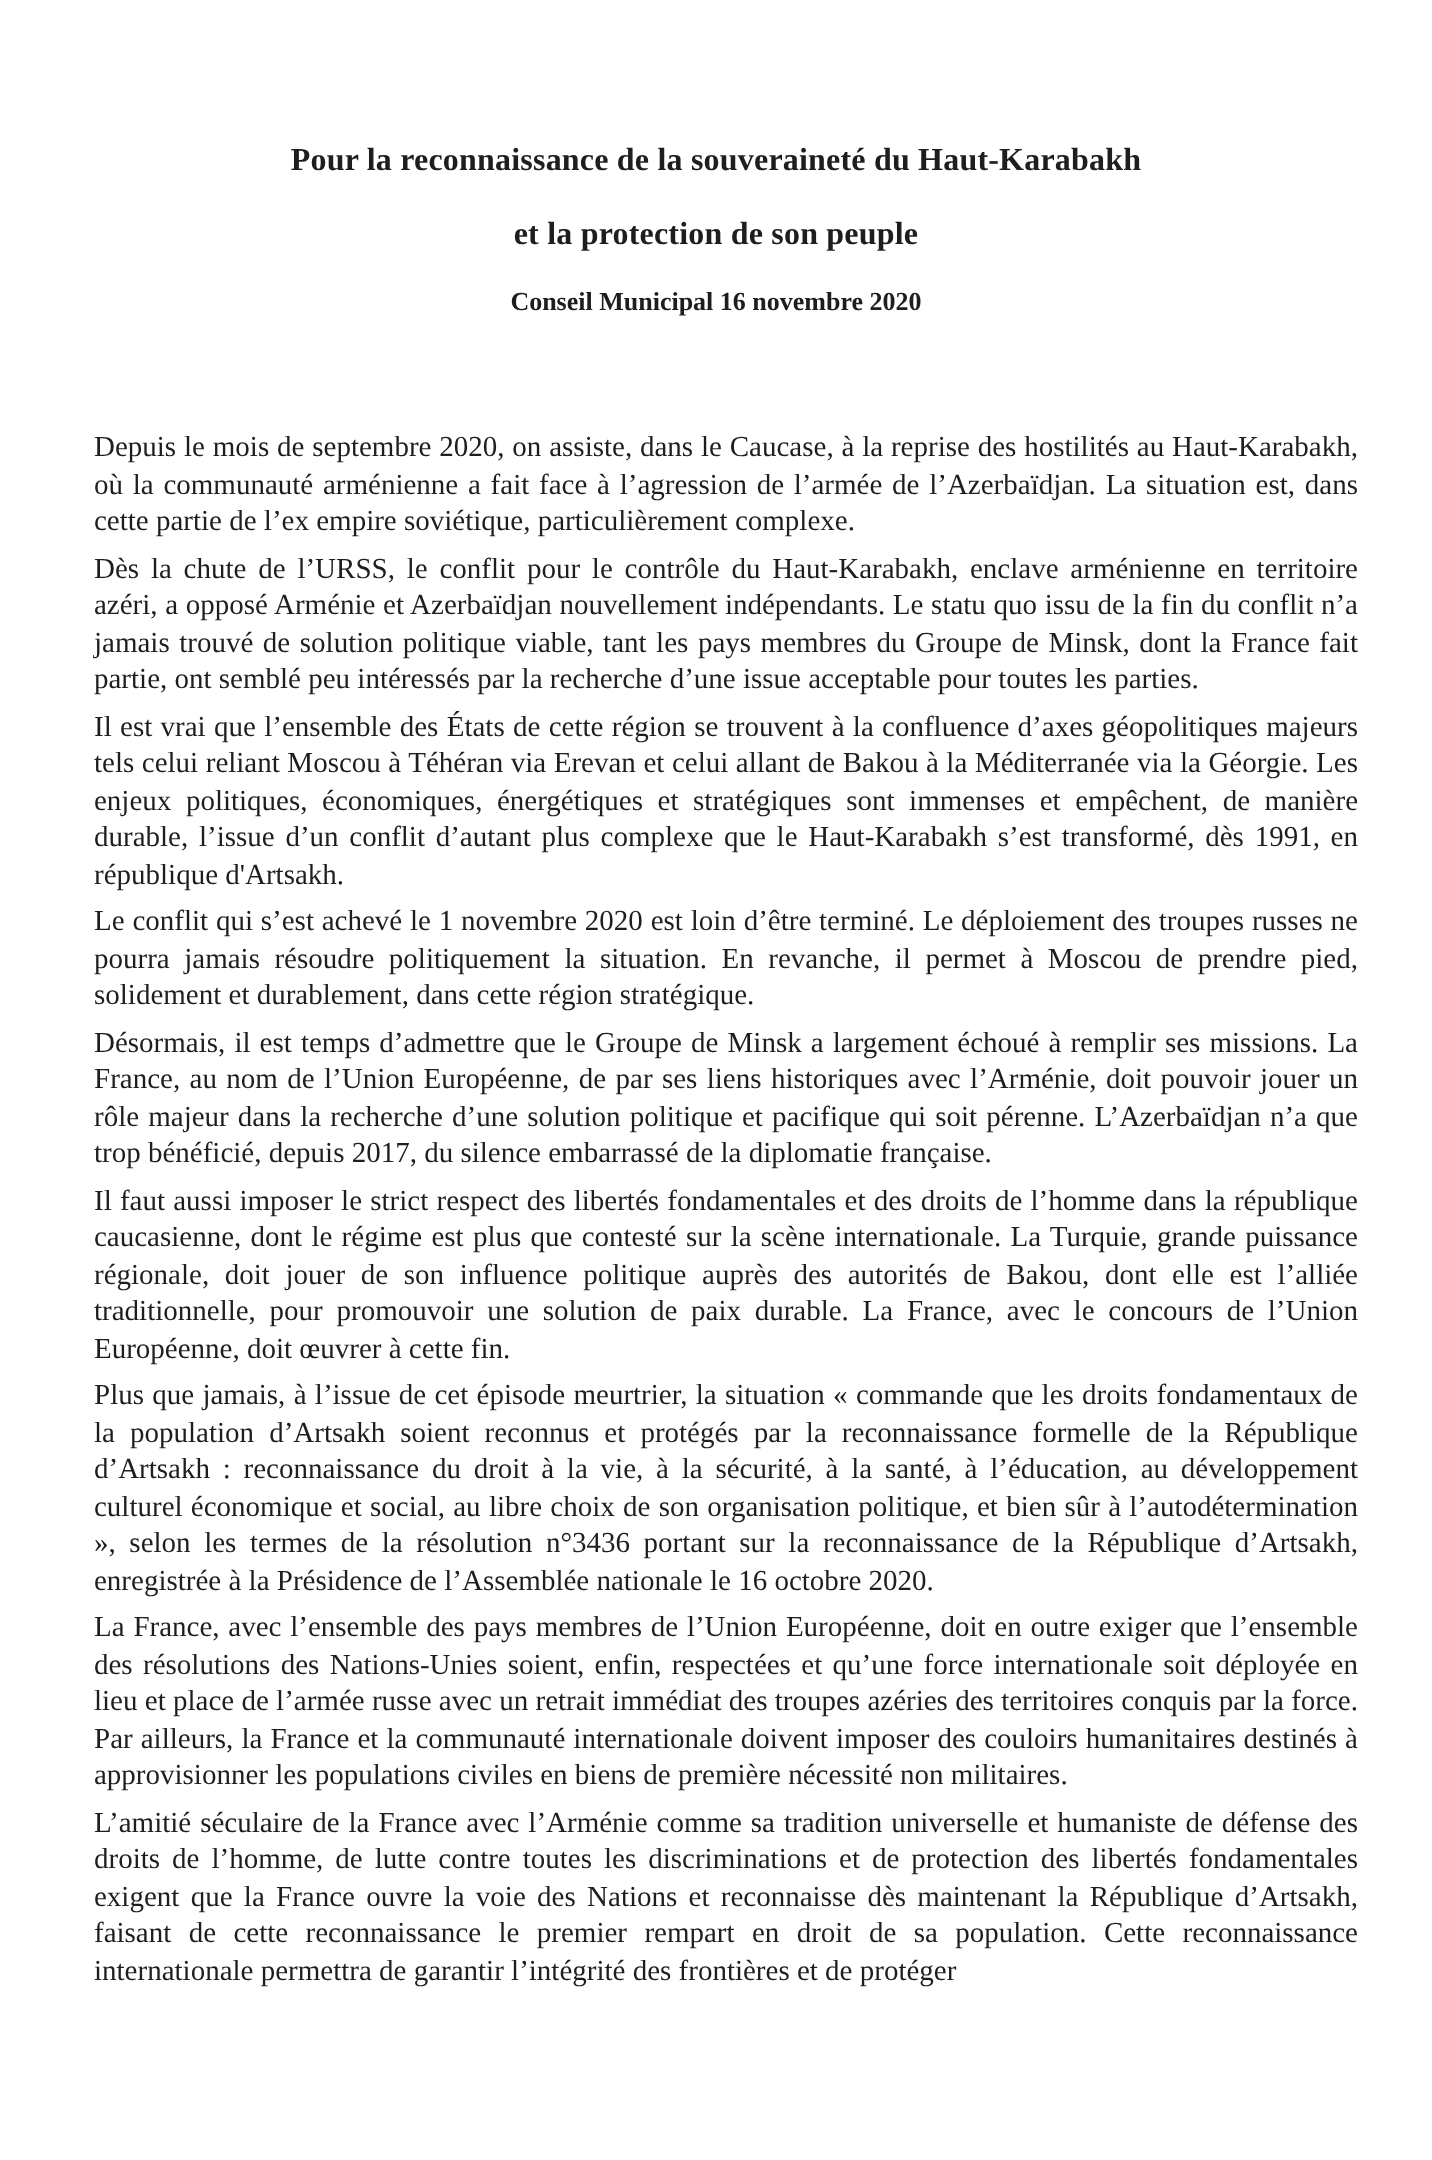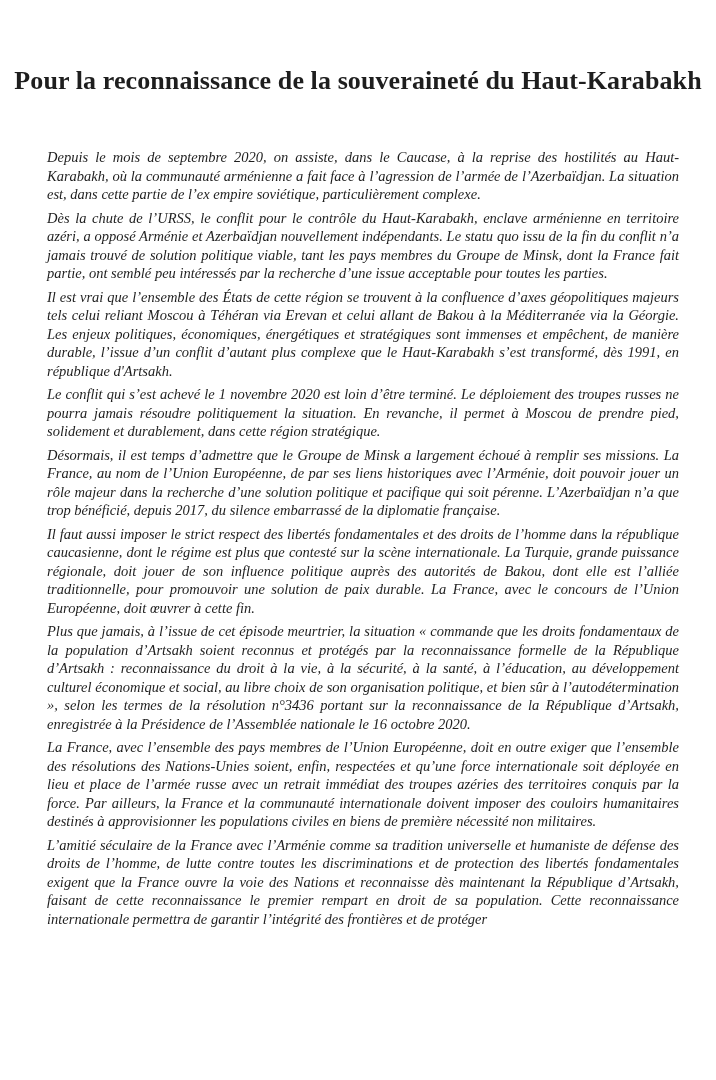--- a/index.html
+++ b/index.html
@@ -16,53 +16,54 @@
     font-family: "Liberation Serif", "DejaVu Serif", serif;
     color: #1e1e1e;
     
     filter: blur(0.25px);
   }
   .title-block {
     padding-top: 70px;
     text-align: center;
   }
   .title-line {
-    font-size: 26px;
+    font-size: 16px;
     font-weight: bold;
     line-height: 22px;
     letter-spacing: 0.1px;
   }
   .title-line.second {
     margin-top: 15px;
   }
   .subtitle {
     margin-top: 14px;
     font-size: 13px;
     font-weight: bold;
     line-height: 16px;
   }
   .body-text {
     margin: 56px 37px 0 47px;
-    font-style: italic;
   }
   .body-text p {
     margin: 0 0 5px 0;
     font-size: 14.5px;
     line-height: 18.5px;
     text-align: justify;
     text-justify: inter-word;
   }
 </style>
 </head>
 <body>
 
 <div class="page">
 
   <div class="title-block">
     <div class="title-line">Pour la reconnaissance de la souveraineté du Haut-Karabakh</div>
+    <div class="title-line second">et la protection de son peuple</div>
+    <div class="subtitle">Conseil Municipal 16 novembre 2020</div>
   </div>
 
   <div class="body-text">
     <p>Depuis le mois de septembre 2020, on assiste, dans le Caucase, à la reprise des hostilités au Haut-Karabakh, où la communauté arménienne a fait face à l’agression de l’armée de l’Azerbaïdjan. La situation est, dans cette partie de l’ex empire soviétique, particulièrement complexe.</p>
     <p>Dès la chute de l’URSS, le conflit pour le contrôle du Haut-Karabakh, enclave arménienne en territoire azéri, a opposé Arménie et Azerbaïdjan nouvellement indépendants. Le statu quo issu de la fin du conflit n’a jamais trouvé de solution politique viable, tant les pays membres du Groupe de Minsk, dont la France fait partie, ont semblé peu intéressés par la recherche d’une issue acceptable pour toutes les parties.</p>
     <p>Il est vrai que l’ensemble des États de cette région se trouvent à la confluence d’axes géopolitiques majeurs tels celui reliant Moscou à Téhéran via Erevan et celui allant de Bakou à la Méditerranée via la Géorgie. Les enjeux politiques, économiques, énergétiques et stratégiques sont immenses et empêchent, de manière durable, l’issue d’un conflit d’autant plus complexe que le Haut-Karabakh s’est transformé, dès 1991, en république d'Artsakh.</p>
     <p>Le conflit qui s’est achevé le 1 novembre 2020 est loin d’être terminé. Le déploiement des troupes russes ne pourra jamais résoudre politiquement la situation. En revanche, il permet à Moscou de prendre pied, solidement et durablement, dans cette région stratégique.</p>
     <p>Désormais, il est temps d’admettre que le Groupe de Minsk a largement échoué à remplir ses missions. La France, au nom de l’Union Européenne, de par ses liens historiques avec l’Arménie, doit pouvoir jouer un rôle majeur dans la recherche d’une solution politique et pacifique qui soit pérenne. L’Azerbaïdjan n’a que trop bénéficié, depuis 2017, du silence embarrassé de la diplomatie française.</p>
     <p>Il faut aussi imposer le strict respect des libertés fondamentales et des droits de l’homme dans la république caucasienne, dont le régime est plus que contesté sur la scène internationale. La Turquie, grande puissance régionale, doit jouer de son influence politique auprès des autorités de Bakou, dont elle est l’alliée traditionnelle, pour promouvoir une solution de paix durable. La France, avec le concours de l’Union Européenne, doit œuvrer à cette fin.</p>
     <p>Plus que jamais, à l’issue de cet épisode meurtrier, la situation « commande que les droits fondamentaux de la population d’Artsakh soient reconnus et protégés par la reconnaissance formelle de la République d’Artsakh : reconnaissance du droit à la vie, à la sécurité, à la santé, à l’éducation, au développement culturel économique et social, au libre choix de son organisation politique, et bien sûr à l’autodétermination », selon les termes de la résolution n°3436 portant sur la reconnaissance de la République d’Artsakh, enregistrée à la Présidence de l’Assemblée nationale le 16 octobre 2020.</p>

